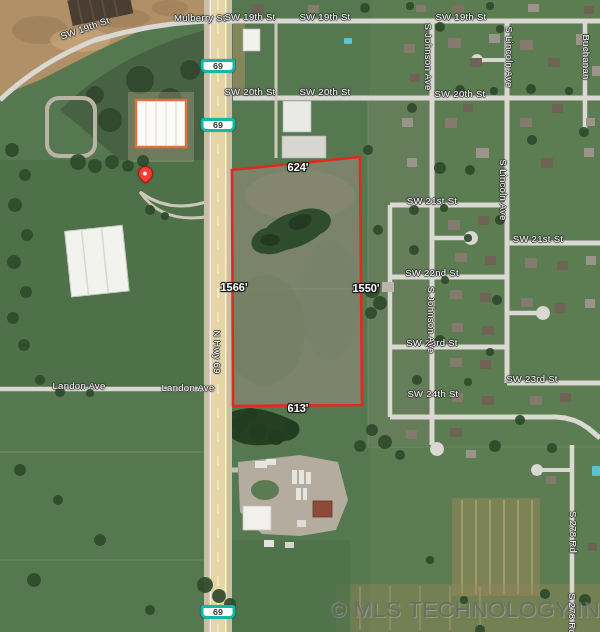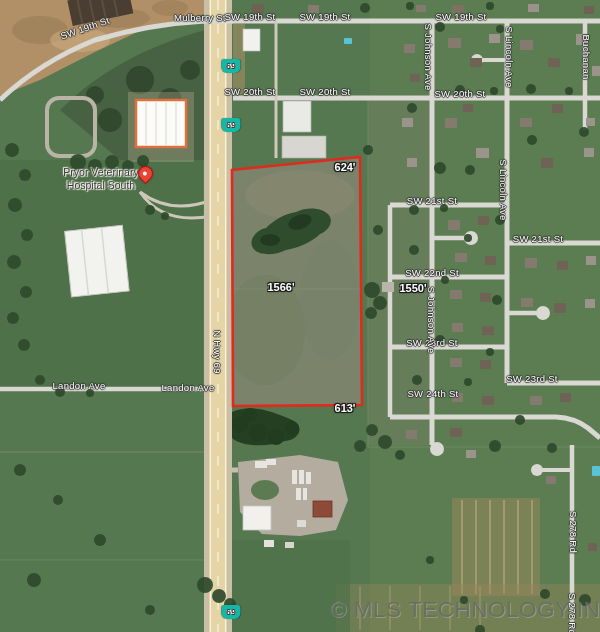--- a/index.html
+++ b/index.html
@@ -16,34 +16,33 @@
     color:#fff;
     text-shadow:0 1px 1px rgba(45,45,45,.95),0 -1px 1px rgba(45,45,45,.95),
                 1px 0 1px rgba(45,45,45,.95),-1px 0 1px rgba(45,45,45,.95);
     transform:translate(-50%,-50%);
     pointer-events:none;
   }
   .rl.vert{transform:translate(-50%,-50%) rotate(90deg);}
   .rl.diag{transform:translate(-50%,-50%) rotate(-19deg);}
   
   .shield{
-    position:absolute;width:19px;height:14px;box-sizing:border-box;
-    background:#fcfcfa;border:5px solid #14b8a6;border-radius:3px 3px 6px 6px;
+    position:absolute;width:35px;height:14px;box-sizing:border-box;
+    background:#fcfcfa;border:3px solid #14b8a6;border-radius:3px 3px 6px 6px;
     color:#3c3c3c;font:bold 9px "Liberation Sans",sans-serif;
     display:flex;align-items:center;justify-content:center;
-    transform:translate(-50%,-50%);box-shadow:0 0 1px rgba(0,0,0,.5);margin-left:13px;
+    transform:translate(-50%,-50%);box-shadow:0 0 1px rgba(0,0,0,.5);
   }
   
   .meas{
     position:absolute;white-space:nowrap;
     font:bold 11px "Liberation Sans",sans-serif;color:#fff;
     text-shadow:-1px -1px 0 #161616,1px -1px 0 #161616,-1px 1px 0 #161616,
                  1px 1px 0 #161616,0 0 3px #000;
     transform:translate(-50%,-50%);
-    margin-left:47px;
   }
   
   .poi{
     position:absolute;left:60px;top:166px;width:82px;text-align:center;
     font:500 10.5px "Liberation Sans",sans-serif;line-height:12.5px;color:#3a332c;
     text-shadow:0 0 2px #fff,0 0 2px #fff,1px 1px 1px rgba(255,255,255,.9),
                -1px -1px 1px rgba(255,255,255,.9);
   }
   .poi span{display:block;}
   .pin{
@@ -360,21 +359,17 @@
 
   <span class="shield" style="left:218px;top:66px">69</span>
   <span class="shield" style="left:218px;top:125px">69</span>
   <span class="shield" style="left:218px;top:612px">69</span>
 
   <span class="meas" style="left:298px;top:167px">624'</span>
   <span class="meas" style="left:234px;top:287px">1566'</span>
   <span class="meas" style="left:366px;top:288px">1550'</span>
   <span class="meas" style="left:298px;top:408px">613'</span>
 
-  <div class="poi">
-    <span>Pryor Veterinary</span>
-    <span>Hospital South</span>
-  </div>
   <div class="pin"></div>
 
   <div class="wm">© MLS TECHNOLOGY INC 2025</div>
 
 </div>
 
 </body></html>

